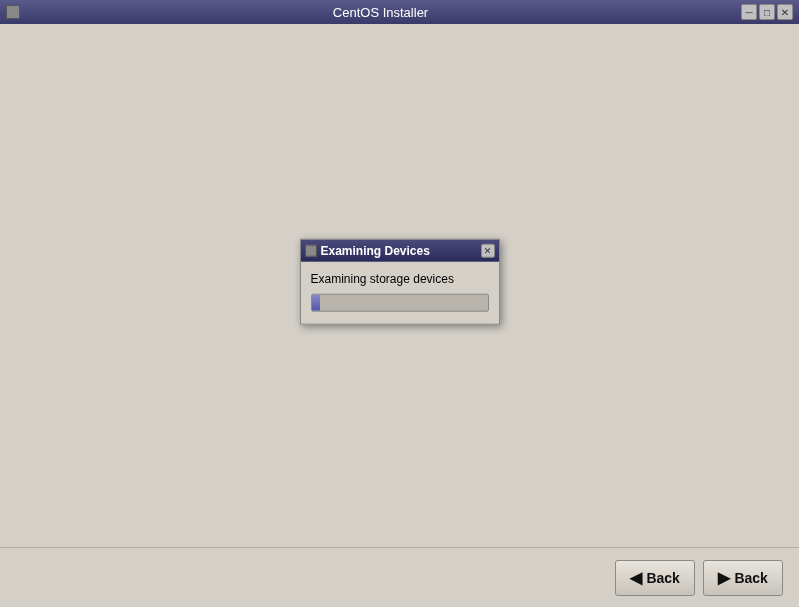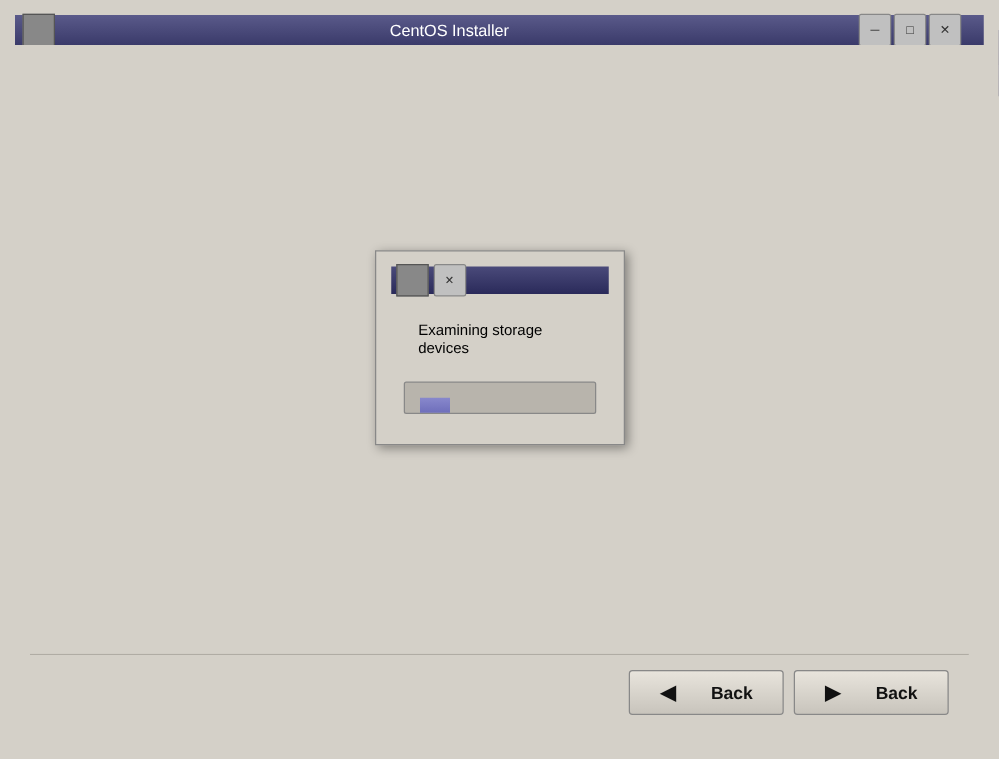--- a/index.html
+++ b/index.html
@@ -1,15 +1,15 @@
 <!DOCTYPE html>
 <html><head>
   <meta charset="utf-8">
   <style>
-    * { margin: 0; padding: 12px; box-sizing: border-box; }
+    * { margin: 0; padding: 0; box-sizing: border-box; }
     body {
       width: 799px;
       height: 607px;
       font-family: sans-serif;
       font-size: 13px;
       overflow: hidden;
       background: #d4d0c8;
     }
 
     
@@ -344,20 +344,21 @@
       <div class="win-btn">✕</div>
     </div>
   </div>
 
   <div class="installer-content">
     <div class="main-area">
 
       <div class="dialog-box">
         <div class="dialog-titlebar">
           <div class="dialog-title-icon"></div>
+          <div class="dialog-title-text">Examining Devices</div>
           <div class="dialog-close">✕</div>
         </div>
         <div class="dialog-body">
           <div class="dialog-message">Examining storage devices</div>
           <div class="progress-bar-container">
             <div class="progress-bar-fill"></div>
           </div>
         </div>
       </div>
     </div>

